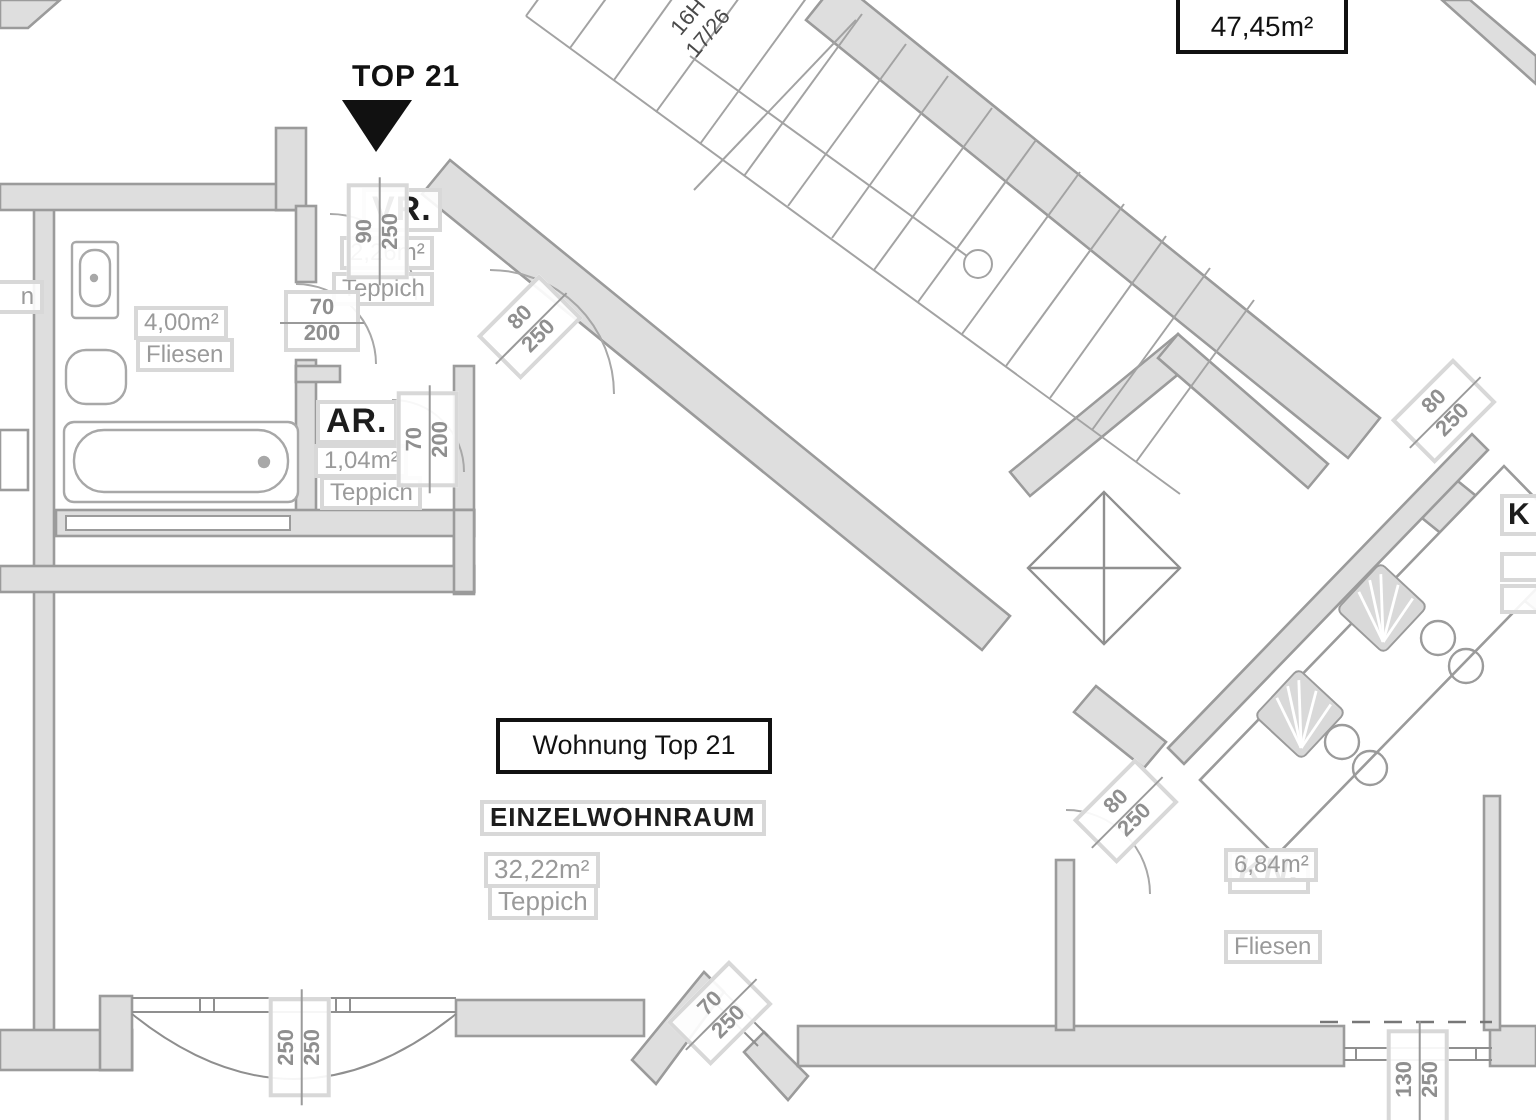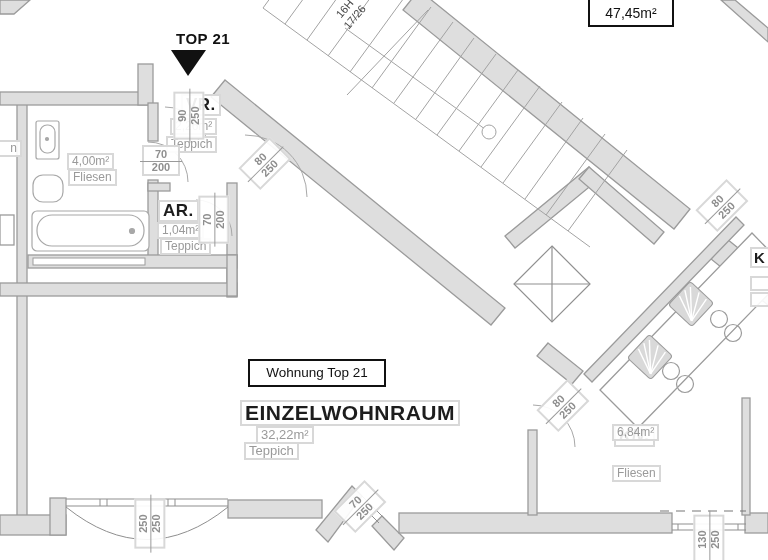--- a/index.html
+++ b/index.html
@@ -4,21 +4,21 @@
 <style>
   html,body{margin:0;padding:0;background:#fff;}
   #plan{position:relative;width:768px;height:560px;background:#fff;overflow:hidden;
         font-family:"Liberation Sans",sans-serif;}
   #plan svg{position:absolute;left:0;top:0;}
   .ov{position:absolute;white-space:nowrap;}
   .lbl{border:2px solid #d8d8d8;background:rgba(255,255,255,.9);color:#9a9a9a;
        font-size:12px;line-height:1.1;padding:0 3px;}
   .rname{border:2px solid #d8d8d8;background:rgba(255,255,255,.9);color:#1d1d1d;
        font-weight:700;font-size:17px;line-height:1.05;padding:0 3px;letter-spacing:.5px;}
-  .big{font-size:21px;letter-spacing:.5px;}
+  .big{font-size:13px;letter-spacing:.5px;}
   .dim{border:2px solid #d8d8d8;background:rgba(255,255,255,.92);color:#8f8f8f;
        font-size:11px;font-weight:700;text-align:center;line-height:1.15;padding:1px 3px;
        position:absolute;}
   .dim::after{content:"";position:absolute;left:-12%;top:50%;width:124%;height:0;
        border-top:1.3px solid #9a9a9a;}
   .dim span{display:block;}
   .blackbox{border:2px solid #111;background:#fff;color:#111;text-align:center;
        font-size:13.5px;line-height:1.3;padding:3px 6px;}
   .topmark{color:#111;font-weight:700;font-size:15px;letter-spacing:.5px;margin-left:16px;}
   .rot90cc{transform:rotate(-90deg);}
@@ -198,21 +198,21 @@
   <div class="ov lbl" style="left:166px;top:136px;">Teppich</div>
 
   <div class="ov lbl" style="left:67px;top:153px;">4,00m²</div>
   <div class="ov lbl" style="left:68px;top:169px;">Fliesen</div>
 
   <div class="ov rname" style="left:158px;top:200px;">AR.</div>
   <div class="ov lbl" style="left:157px;top:222px;">1,04m²</div>
   <div class="ov lbl" style="left:160px;top:238px;">Teppich</div>
 
   <div class="ov rname big" style="left:240px;top:400px;">EINZELWOHNRAUM</div>
-  <div class="ov lbl" style="left:242px;top:426px;font-size:13px;margin-left:14px;">32,22m²</div>
+  <div class="ov lbl" style="left:242px;top:426px;font-size:13px;">32,22m²</div>
   <div class="ov lbl" style="left:244px;top:442px;font-size:13px;">Teppich</div>
 
   <div class="ov rname" style="left:614px;top:425px;font-style:italic;">KN.</div>
   <div class="ov lbl" style="left:612px;top:424px;">6,84m²</div>
   <div class="ov lbl" style="left:612px;top:465px;">Fliesen</div>
 
   <div class="dim rot90cc" style="left:165px;top:100px;width:38px;">
     <span>90</span>
       <span>250</span>
   </div>

